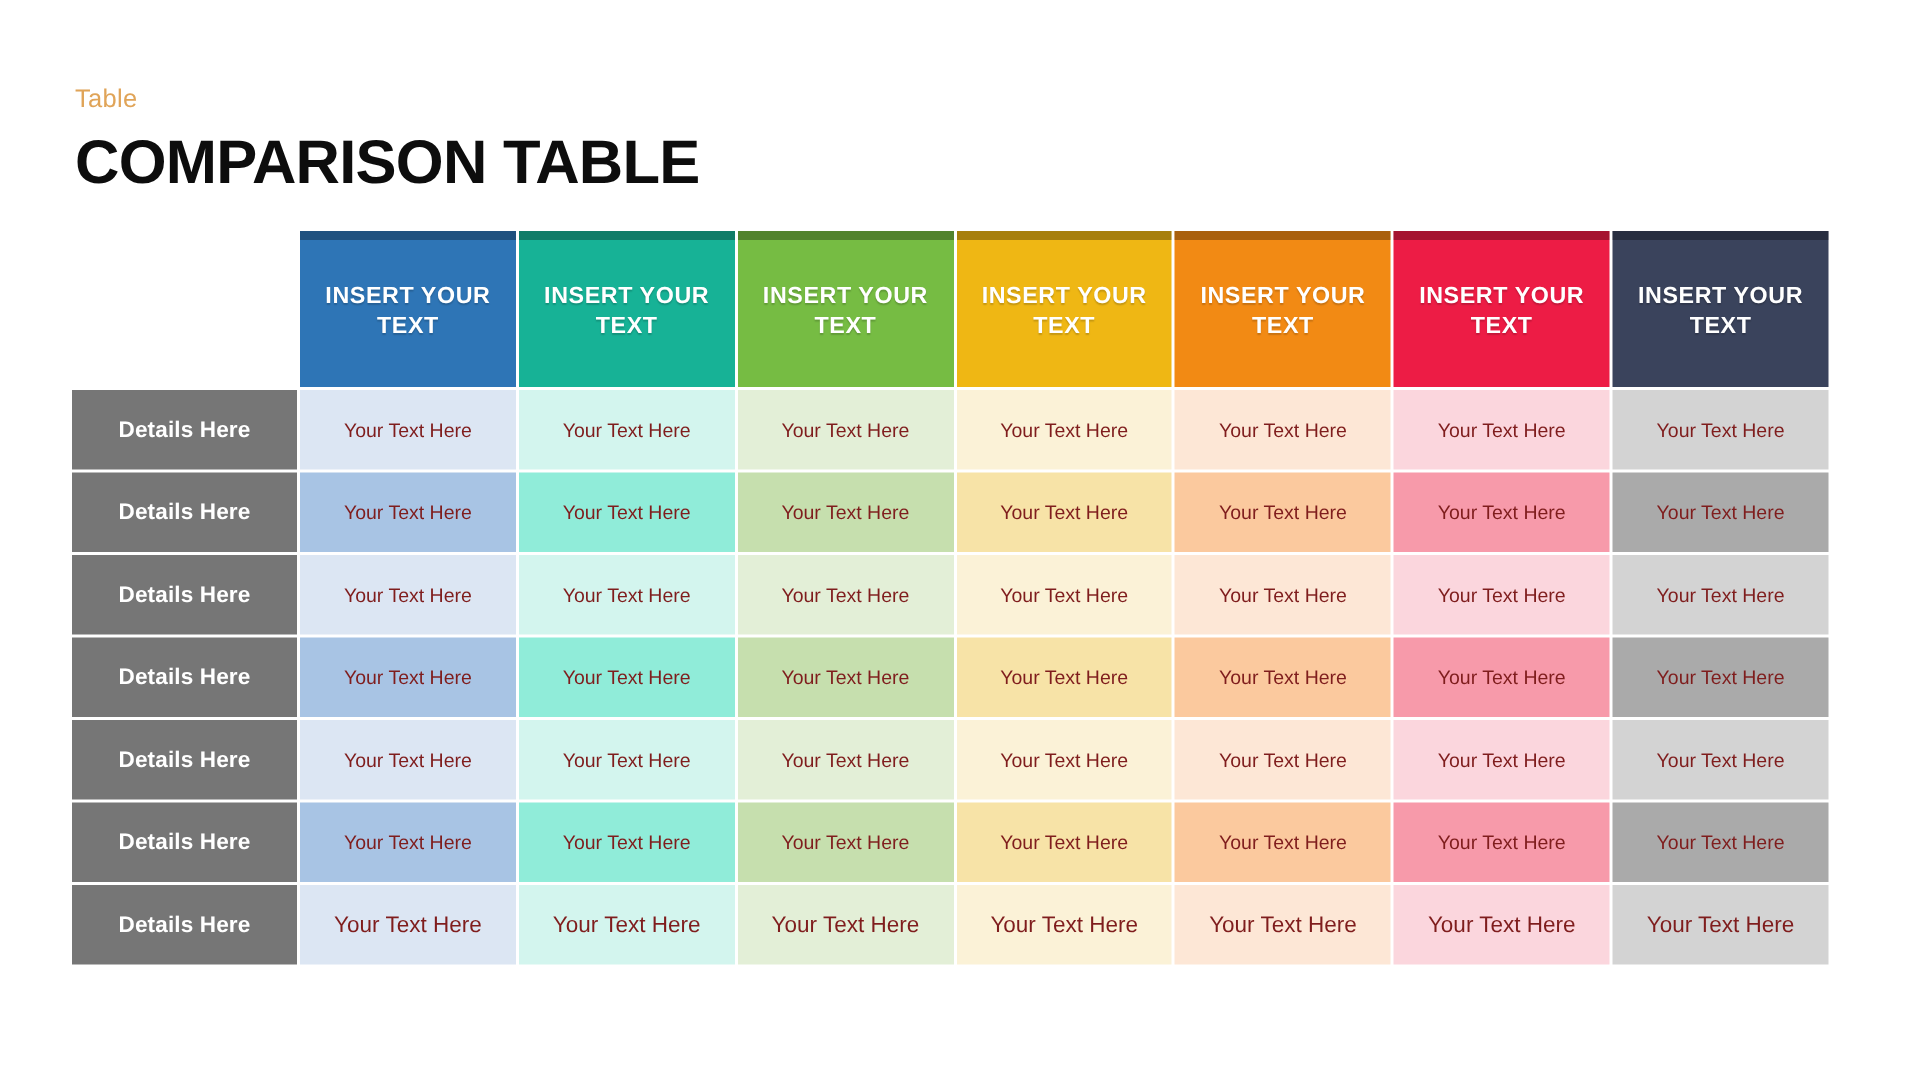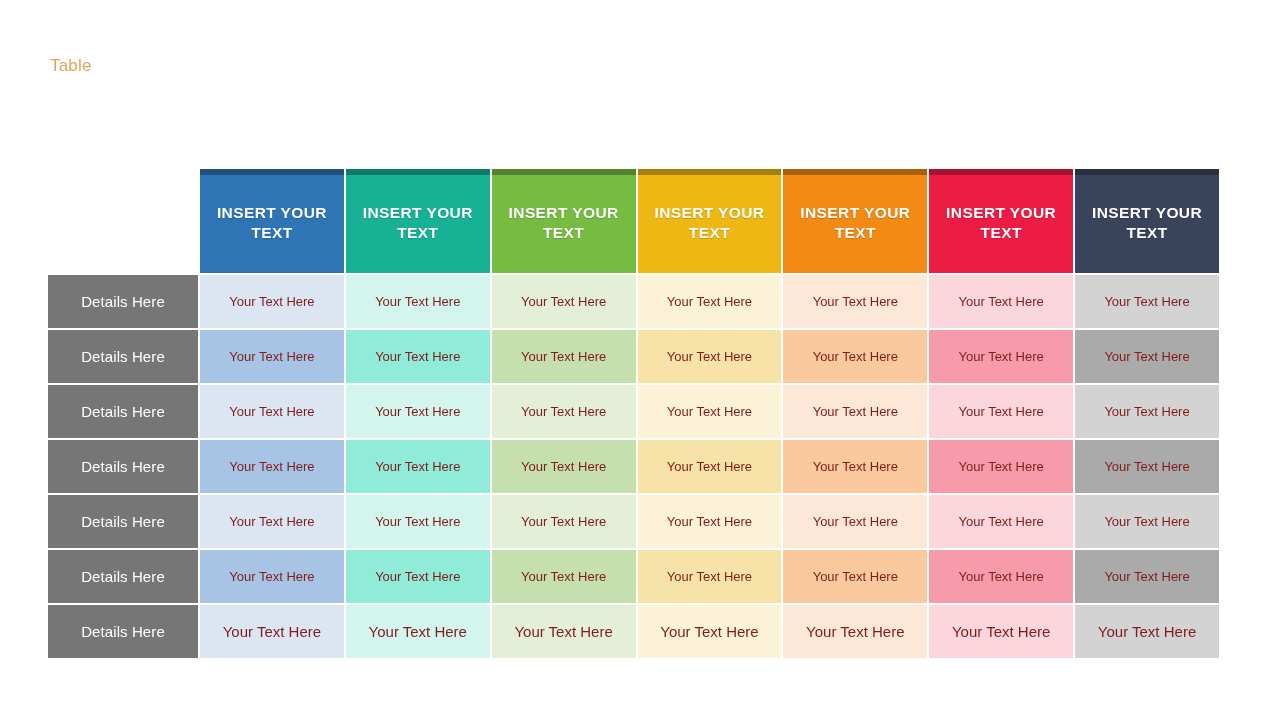--- a/index.html
+++ b/index.html
@@ -36,21 +36,21 @@
     color: #0d0d0d;
     letter-spacing: -0.5px;
     line-height: 1.15;
     margin-top: 9px;
   }
 
   
   .table-wrap {
     position: absolute;
     left: 48px;
-    top: 169px;
+    top: 154px;
     width: 1175px;
   }
 
   table.cmp {
     border-collapse: separate;
     border-spacing: 2px 2px;
     table-layout: fixed;
     width: 100%;
     margin: -2px;
   }
@@ -91,31 +91,33 @@
     font-size: 13px;
     color: #7f1d1d;
     line-height: 1.2;
   }
 
   tbody td.rowlabel {
     background: #767676;
     color: #ffffff;
     font-size: 15px;
     letter-spacing: 0.1px;
+    font-weight: bold;
   }
 
   
   tbody tr.last td { font-size: 15px; }
   tbody tr.last td.rowlabel { font-size: 15px; }
 </style>
 </head>
 <body>
 
 <div class="title-block">
   <div class="eyebrow">Table</div>
+  <div class="page-title">COMPARISON TABLE</div>
 </div>
 
 <div class="table-wrap">
   <table class="cmp">
     <colgroup>
       <col class="label-col">
     <col>
         <col>
         <col>
         <col>

